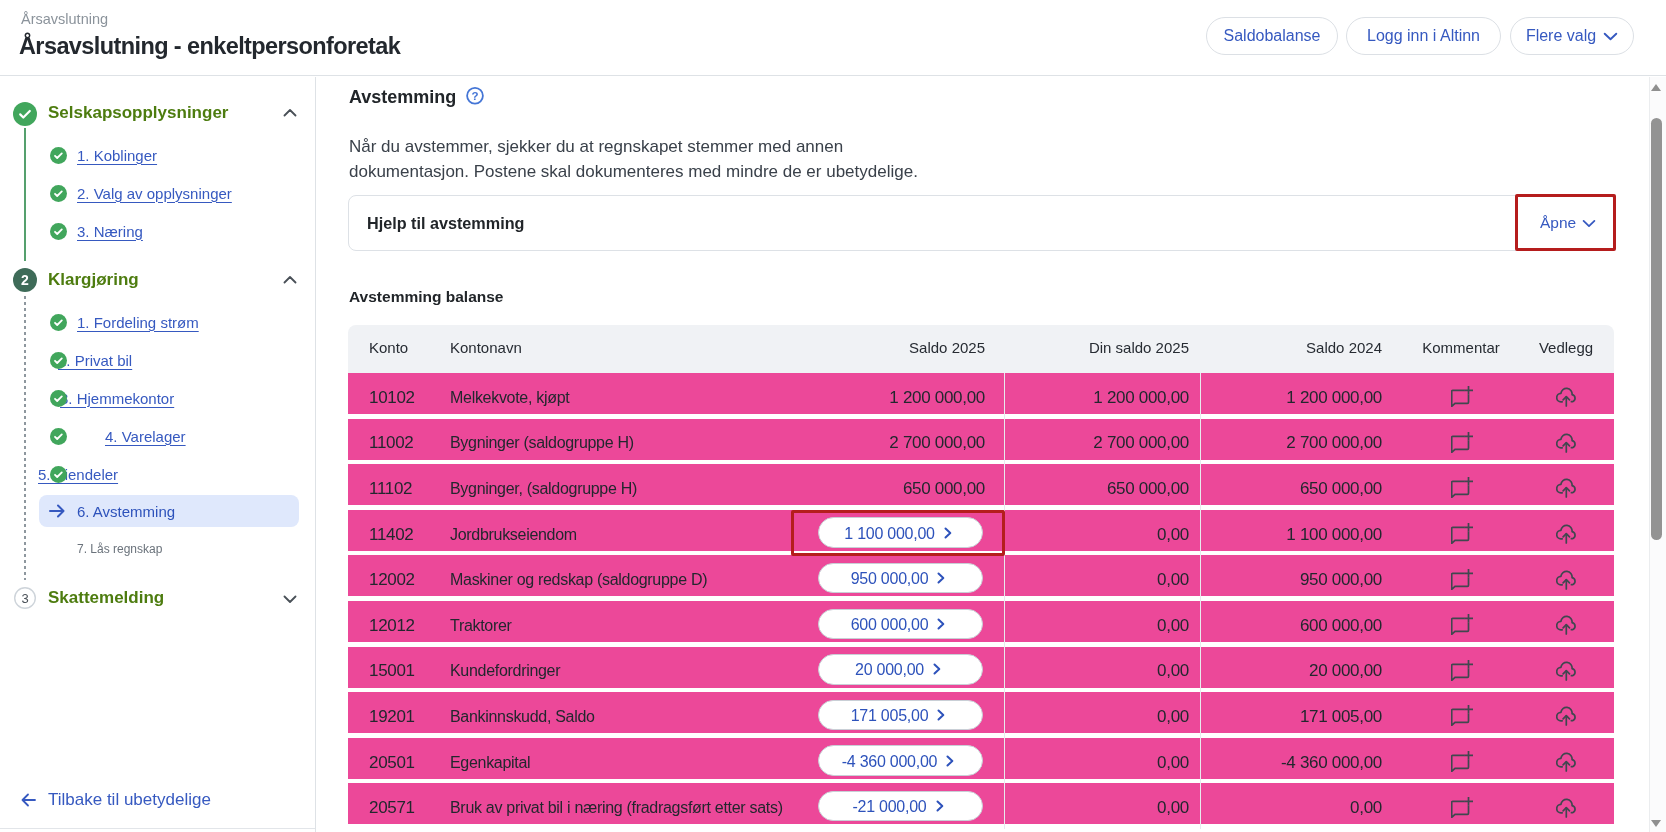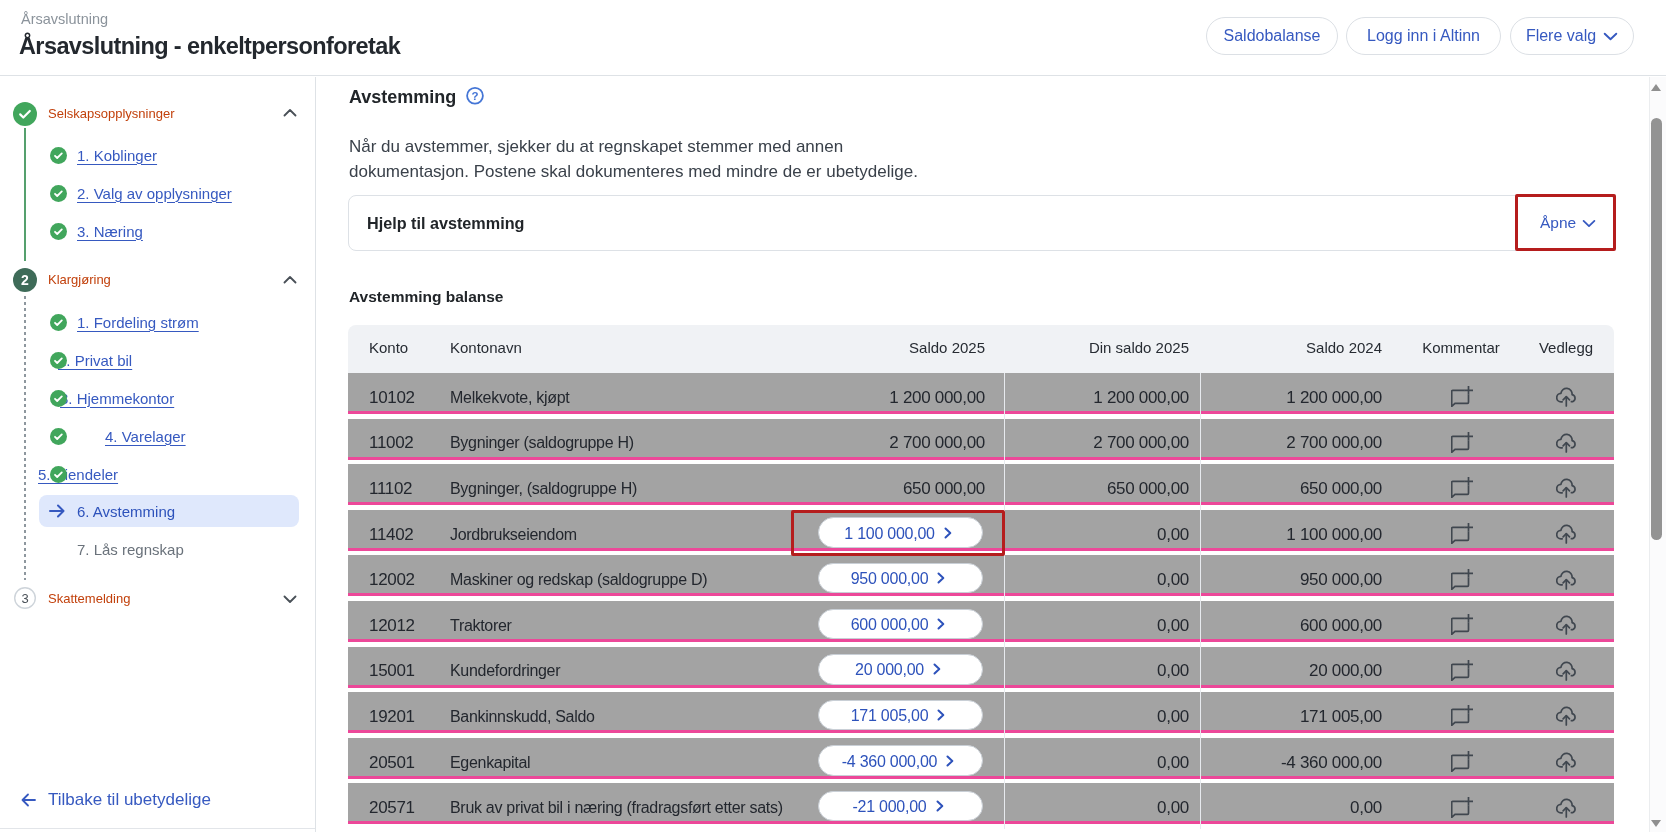--- a/index.html
+++ b/index.html
@@ -4,34 +4,34 @@
 html,body{width:1666px;height:832px}
 body{position:relative;font-family:"Liberation Sans",sans-serif;background:#fff;overflow:hidden;color:#23272e}
 .abs{position:absolute}
 .flex{display:flex;align-items:center}
 .hdr{left:0;top:0;width:1666px;height:76px;background:#fff;border-bottom:1px solid #dee2e6}
 .crumb{left:21px;top:11px;font-size:14.5px;color:#8b939b}
 .title{left:19px;top:31px;font-size:23.5px;font-weight:bold;color:#23282e;line-height:30px;letter-spacing:-0.6px}
 .btn{height:38px;top:17px;border:1px solid #dce0e5;border-radius:19px;background:#fff;color:#3659c0;font-size:16px;justify-content:center}
 .sb{left:0;top:77px;width:316px;height:755px;background:#fff;border-right:1px solid #dee2e6}
 .sbrow{left:0;width:316px}
-.seclbl{font-size:13px;color:#c2410c;font-weight:400}
+.seclbl{font-size:17px;color:#4d7c0f;font-weight:700}
 .sublink{font-size:15px;color:#3659c0;text-decoration:underline;text-underline-offset:3px;text-decoration-thickness:1px}
 .vline{left:24.2px;width:1.5px;background:#55a06d}
 .dline{left:24.3px;width:1.4px;background:repeating-linear-gradient(to bottom,#8e979e 0 3px,transparent 3px 6px)}
 .hl{left:39px;width:260px;height:32px;border-radius:8px;background:#dfe8fc}
-.gray7{font-size:15px;color:#6a727b}
+.gray7{font-size:12px;color:#6a727b}
 .main-h1{font-size:18px;font-weight:bold;color:#212529;line-height:23px}
 .para{font-size:17px;color:#3a414a;line-height:25px}
 .hjelp{left:348px;top:195px;width:1268px;height:56px;border:1px solid #dde1e6;border-radius:8px;background:#fff}
 .redbox{border:3px solid #b51d1d;border-radius:2px;background:transparent;z-index:5}
 .tbl{left:348px;top:325px;width:1266px;height:504px}
 .thead{left:0;top:0;width:1266px;height:48px;background:#f0f2f5;border-radius:8px 8px 0 0}
 .th{font-size:15px;color:#272c33;top:0;height:48px;padding-bottom:3px}
-.row{left:0;width:1266px;height:41px;border-bottom:3px solid #ec4899;background:#a3a3a3}
+.row{left:0;width:1266px;height:41px;border-bottom:6px solid #ec4899;background:#ec4899}
 .cell{font-size:17px;letter-spacing:-0.3px;color:#23272e;top:0;height:45.6px;padding-top:4px}
 .navn{font-size:16px;letter-spacing:-0.3px}
 .num{justify-content:flex-end}
 .pill{left:470px;top:7.5px;width:165px;height:30.5px;border:1px solid #c9cfd6;border-radius:16px;background:#fff;justify-content:center;gap:9px;padding-right:5px}
 .pill span{font-size:16px;letter-spacing:-0.25px;color:#2d52bb;position:relative;top:1px}
 .vsep{top:48px;width:1px;height:456px;background:#e7eaee}
 .ico{justify-content:center;top:0;height:45.6px;width:24px;padding-top:2px}
 </style></head><body>
 
 <div class="abs hdr"></div>

